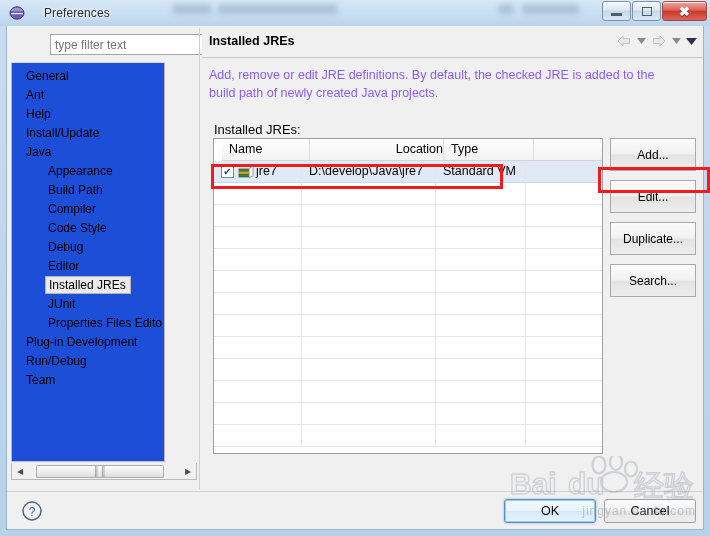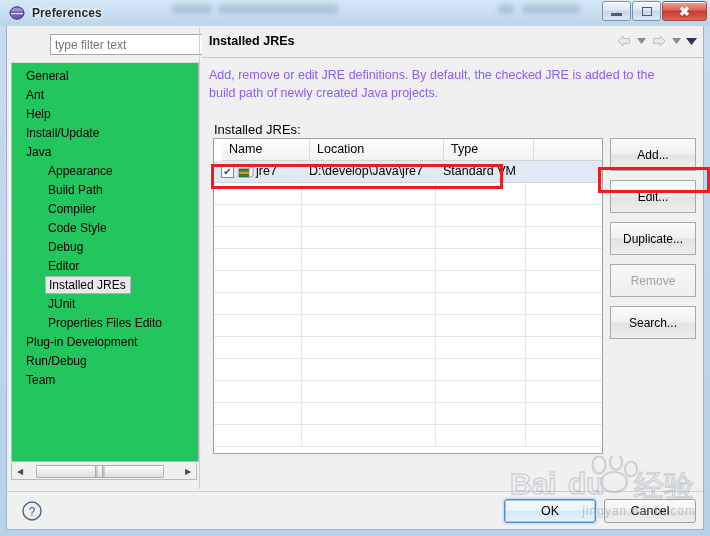--- a/index.html
+++ b/index.html
@@ -31,22 +31,22 @@
   .bg-smudge {
     position: absolute; top: 4px; height: 10px; border-radius: 4px;
     background: rgba(110,140,170,.32); filter: blur(2.5px);
   }
   #app-icon {
     position: relative; z-index: 3;
     margin-left: 9px; width: 16px; height: 16px; flex: 0 0 16px;
   }
   #win-title {
     position: relative; z-index: 3;
-    margin-left: 7px;
-    font-size: 12px; font-weight: bold; color: #2b2b2b;
+    margin-left: 19px;
+    font-size: 12px; font-weight: normal; color: #2b2b2b;
     text-shadow: 0 0 3px #fff, 0 0 5px #fff;
     letter-spacing: .1px;
   }
   #win-controls {
     position: absolute; right: 3px; top: 1px; z-index: 4;
     display: flex; gap: 1px;
   }
   .winbtn {
     width: 29px; height: 20px;
     border: 1px solid #7d93ac;
@@ -87,22 +87,22 @@
     border: 1px solid #a6a6a6;
     background: #fff;
     font-family: "Liberation Sans", sans-serif;
     font-size: 12px; color: #8d8d8d;
     padding: 0 4px;
     outline: none;
     margin-left: 33px;
   }
   #tree {
     position: absolute; left: 0px; top: 32px;
-    width: 188px; height: 400px;
-    background: #22c55e;
+    width: 154px; height: 400px;
+    background: #1d4ed8;
     border: 1px solid #b9b9b9;
     border-top-color: #d8d8d8;
     overflow: hidden;
     padding-top: 4px;
   }
   .tree-item {
     height: 19px; line-height: 19px;
     font-size: 12px; color: #000;
     padding-left: 14px;
     white-space: nowrap;
@@ -193,21 +193,21 @@
     border-bottom: 1px solid #d4d4d4;
     margin-left: 8px;
   }
   .th {
     font-size: 12.5px; color: #000;
     line-height: 21px; padding-left: 7px;
     border-right: 1px solid #dcdcdc;
     overflow: hidden; white-space: nowrap;
   }
   .c0 { width: 88px; flex: 0 0 88px; }
-  .c1 { width: 134px; flex: 0 0 134px; }
+  .c1 { width: 134px; flex: 0 0 134px; text-align: right; }
   .c2 { width: 90px; flex: 0 0 90px; }
   .c3 { flex: 1 1 auto; border-right: none; }
 
   .trow { display: flex; height: 22px; }
   .trow.data { background: #dfeaf6; }
   .td {
     font-size: 12.5px; color: #000;
     line-height: 21px; padding-left: 7px;
     border-right: 1px solid #e6e6e6;
     border-bottom: 1px solid #e6e6e6;
@@ -495,21 +495,20 @@
               <div class="td c2"></div>
               <div class="td c3"></div>
             </div>
           </div>
       </div>
 
       <div id="side-buttons">
           <button class="sbtn">Add...</button>
           <button class="sbtn">Edit...</button>
           <button class="sbtn">Duplicate...</button>
-          <button class="sbtn disabled" disabled="">Remove</button>
           <button class="sbtn">Search...</button>
         </div>
 
     </div>
 
     <div id="button-bar">
       <span id="help-icon">
         <svg width="22" height="22" viewBox="0 0 22 22">
           <circle cx="11" cy="11" r="9" fill="none" stroke="#4a6382" stroke-width="1.4"></circle>
           <text x="11" y="15.6" text-anchor="middle" font-family="Liberation Sans, sans-serif" font-size="12" fill="#4a6382">?</text>

